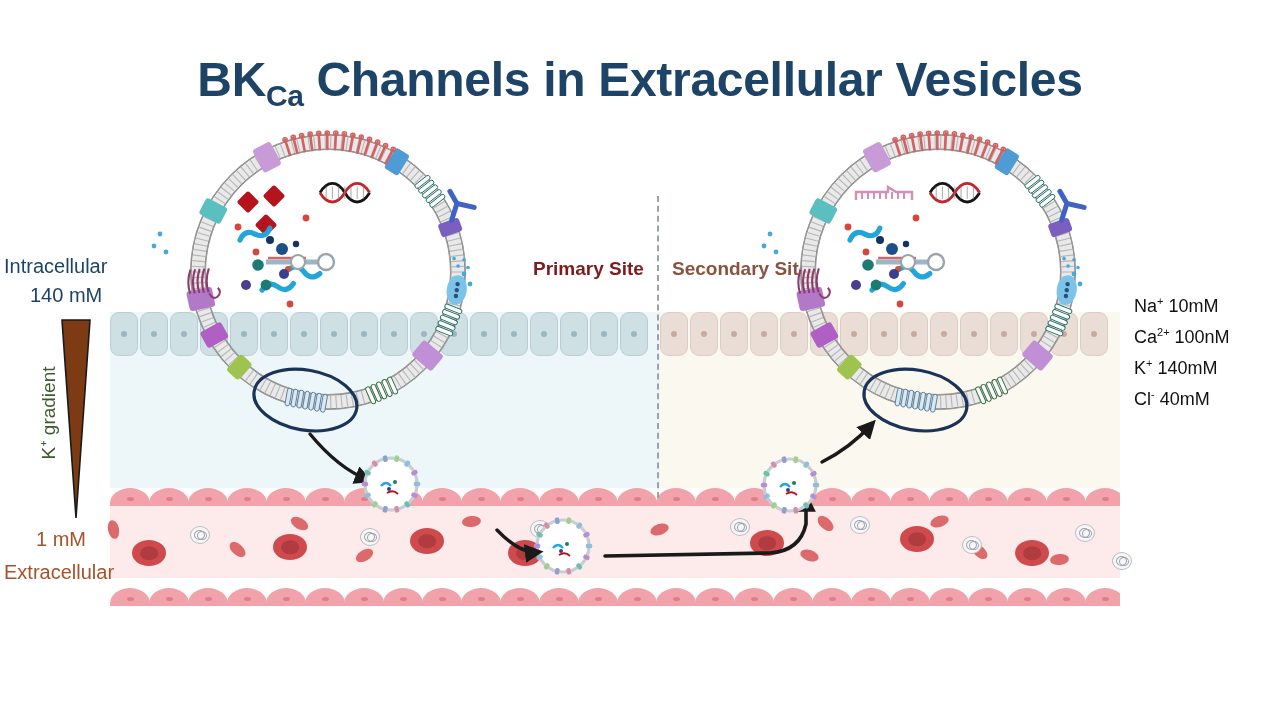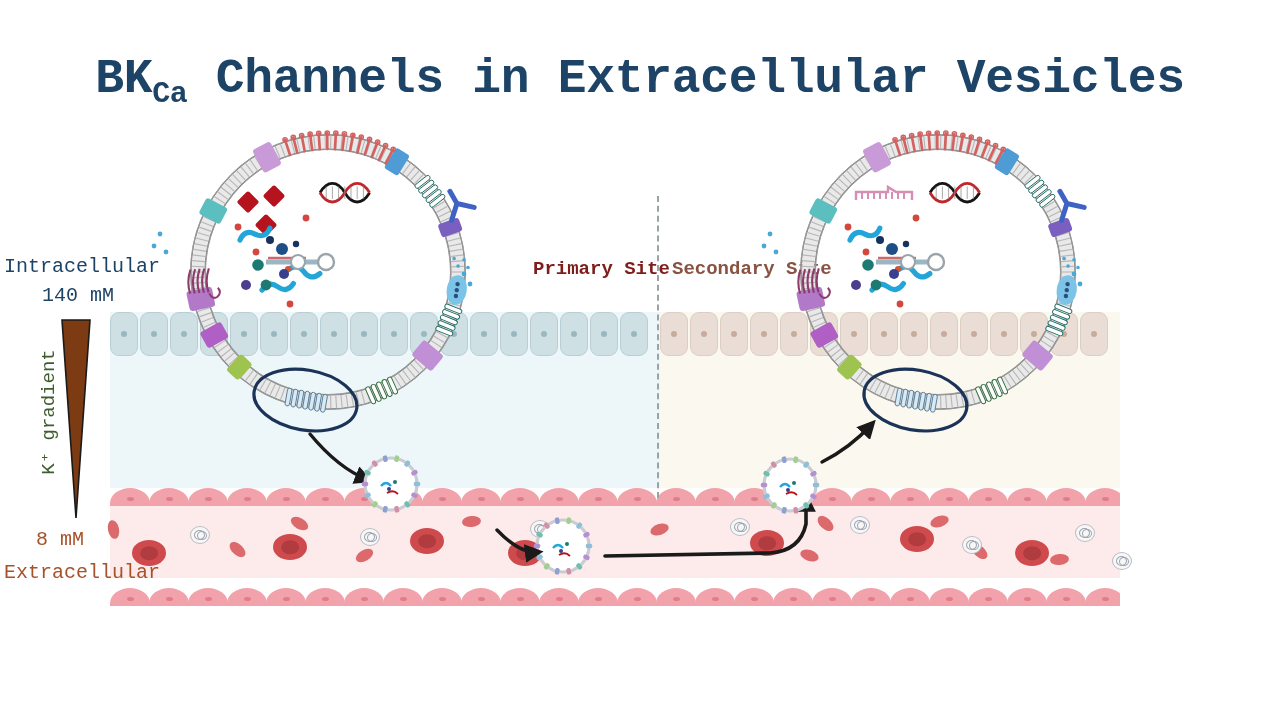--- a/index.html
+++ b/index.html
@@ -7,21 +7,20 @@
     margin: 0; padding: 0;
     width: 1280px; height: 720px;
     background: #ffffff;
     font-family: "Liberation Sans", sans-serif;
     overflow: hidden;
   }
   #stage {
     position: relative;
     width: 1280px; height: 720px;
     background: #ffffff;
-    font-family: Liberation Mono, monospace;
   }
 
   
   #title {
     position: absolute;
     top: 52px; left: 0; width: 1280px;
     text-align: center;
     font-size: 48px;
     font-weight: bold;
     color: #1d4466;
@@ -175,21 +174,21 @@
   #label-primary { left: 533px; top: 258px; color: #7f1d1d; }
   #label-secondary { left: 672px; top: 258px; color: #8a5240; }
 
   
   .axis-text {
     position: absolute;
     font-size: 20px;
     white-space: nowrap;
   }
   #lbl-intracellular { left: 4px; top: 255px; color: #1d4466; text-align: right; }
-  #lbl-140 { left: 42px; top: 284px; color: #1d4466; }
+  #lbl-140 { left: 30px; top: 284px; color: #1d4466; }
   #lbl-4 { left: 36px; top: 528px; color: #a7522a; }
   #lbl-extracellular { left: 4px; top: 561px; color: #a7522a; }
   #lbl-gradient {
     left: -22px; top: 400px;
     width: 140px;
     color: #3f5c2e;
     font-size: 19px;
     transform: rotate(-90deg);
     transform-origin: center;
     text-align: center;
@@ -362,26 +361,32 @@
   </div>
 
   <div id="divider"></div>
 
   <div class="site-label" id="label-primary">Primary Site</div>
   <div class="site-label" id="label-secondary">Secondary Site</div>
 
   <div class="axis-text" id="lbl-intracellular">Intracellular</div>
   <div class="axis-text" id="lbl-140">140 mM</div>
   <div class="axis-text" id="lbl-gradient">K⁺ gradient</div>
-  <div class="axis-text" id="lbl-4">8 mM</div>
+  <div class="axis-text" id="lbl-4">1 mM</div>
   <div class="axis-text" id="lbl-extracellular">Extracellular</div>
   <svg id="gradient-triangle" viewBox="0 0 36 202">
     <polygon points="2,2 30,2 16,200" fill="#7c3b12" stroke="#1a1a1a" stroke-width="1.6"></polygon>
   </svg>
 
+  <div class="ion-list" id="ions-intra">
+      <div><span>Na</span><sup>+</sup><span> 10mM</span></div>
+      <div><span>Ca</span><sup>2+</sup><span> 100nM</span></div>
+      <div><span>K</span><sup>+</sup><span> 140mM</span></div>
+      <div><span>Cl</span><sup>-</sup><span> 40mM</span></div>
+    </div>
 
   <svg class="bigcell" id="bigcell-left" viewBox="0 0 300 320">
       <g>
         <circle cx="150" cy="150" r="137" fill="none" stroke="#8d8d8d" stroke-width="1.4"></circle>
         <circle cx="150" cy="150" r="123" fill="none" stroke="#8d8d8d" stroke-width="1.4"></circle>
         <circle cx="150" cy="150" r="130" fill="none" stroke="#e9e9e9" stroke-width="12"></circle>
         <line x1="273.5" y1="150" x2="286.5" y2="150" stroke="#b6b6b6" stroke-width="1.1"></line>
         <line x1="273.39166951720904" y1="155.17164323555616" x2="286.38026630849413" y2="155.71602673403575" stroke="#b6b6b6" stroke-width="1.1"></line>
         <line x1="273.0668681173138" y1="160.33421365154095" x2="286.0212752875574" y2="161.42202561486107" stroke="#b6b6b6" stroke-width="1.1"></line>
         <line x1="272.526165612338" y1="165.4786543451916" x2="285.4236567294262" y2="167.10798638152752" stroke="#b6b6b6" stroke-width="1.1"></line>

